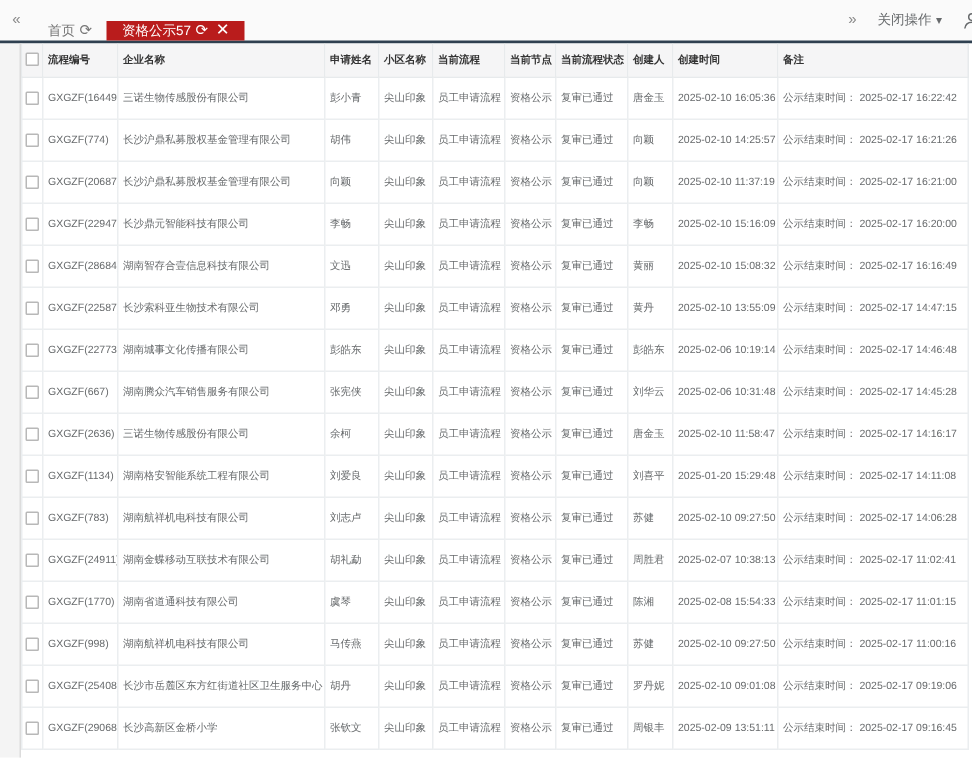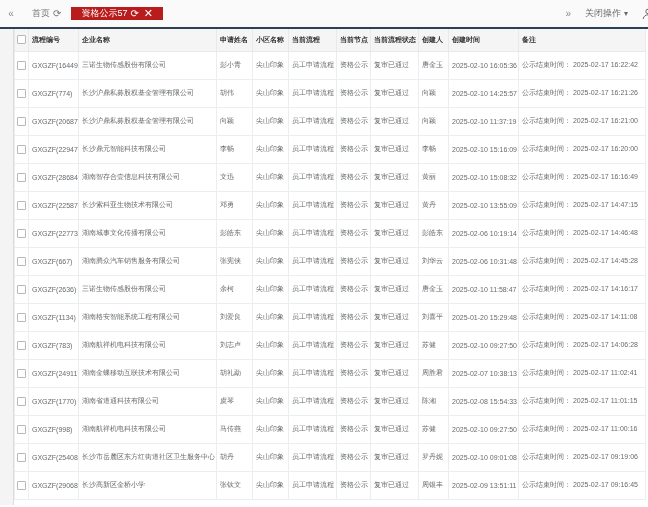--- a/index.html
+++ b/index.html
@@ -4,21 +4,21 @@
 <style>
   * { box-sizing: border-box; margin: 0; padding: 0; }
   html,body { width: 648px; height: 507px; overflow: hidden;
     font-family: "Liberation Sans", "DejaVu Sans", sans-serif; background: #fff; }
 
   
   .tabbar { height: 29px; background: #fafafa; border-bottom: 2px solid #2f4050;
     display: flex; align-items: stretch; }
   .collapse-btn { width: 22px; display: flex; align-items: center; justify-content: center;
     color: #8a8a8a; font-size: 10px; cursor: pointer; }
-  .tabs { display: flex; align-items: center; }
+  .tabs { display: flex; align-items: flex-end; }
   .tab { display: flex; align-items: center; gap: 3px; padding: 0 10px;
     font-size: 9px; color: #777; cursor: pointer; white-space: nowrap; }
   .tab .refresh { font-size: 10px; line-height: 1; }
   .tab.active { background: #b91c1c; color: #fff; }
   .tab.active .refresh, .tab.active .close { color: #fff; }
   .tab .close { font-size: 11px; margin-left: 2px; line-height: 1; }
   .tabbar-right { margin-left: auto; display: flex; align-items: center; gap: 14px;
     color: #676a6c; font-size: 9px; padding-left: 8px; }
   .expand-btn { font-size: 10px; color: #8a8a8a; cursor: pointer; }
   .close-ops { display: flex; align-items: center; gap: 3px; cursor: pointer; }

